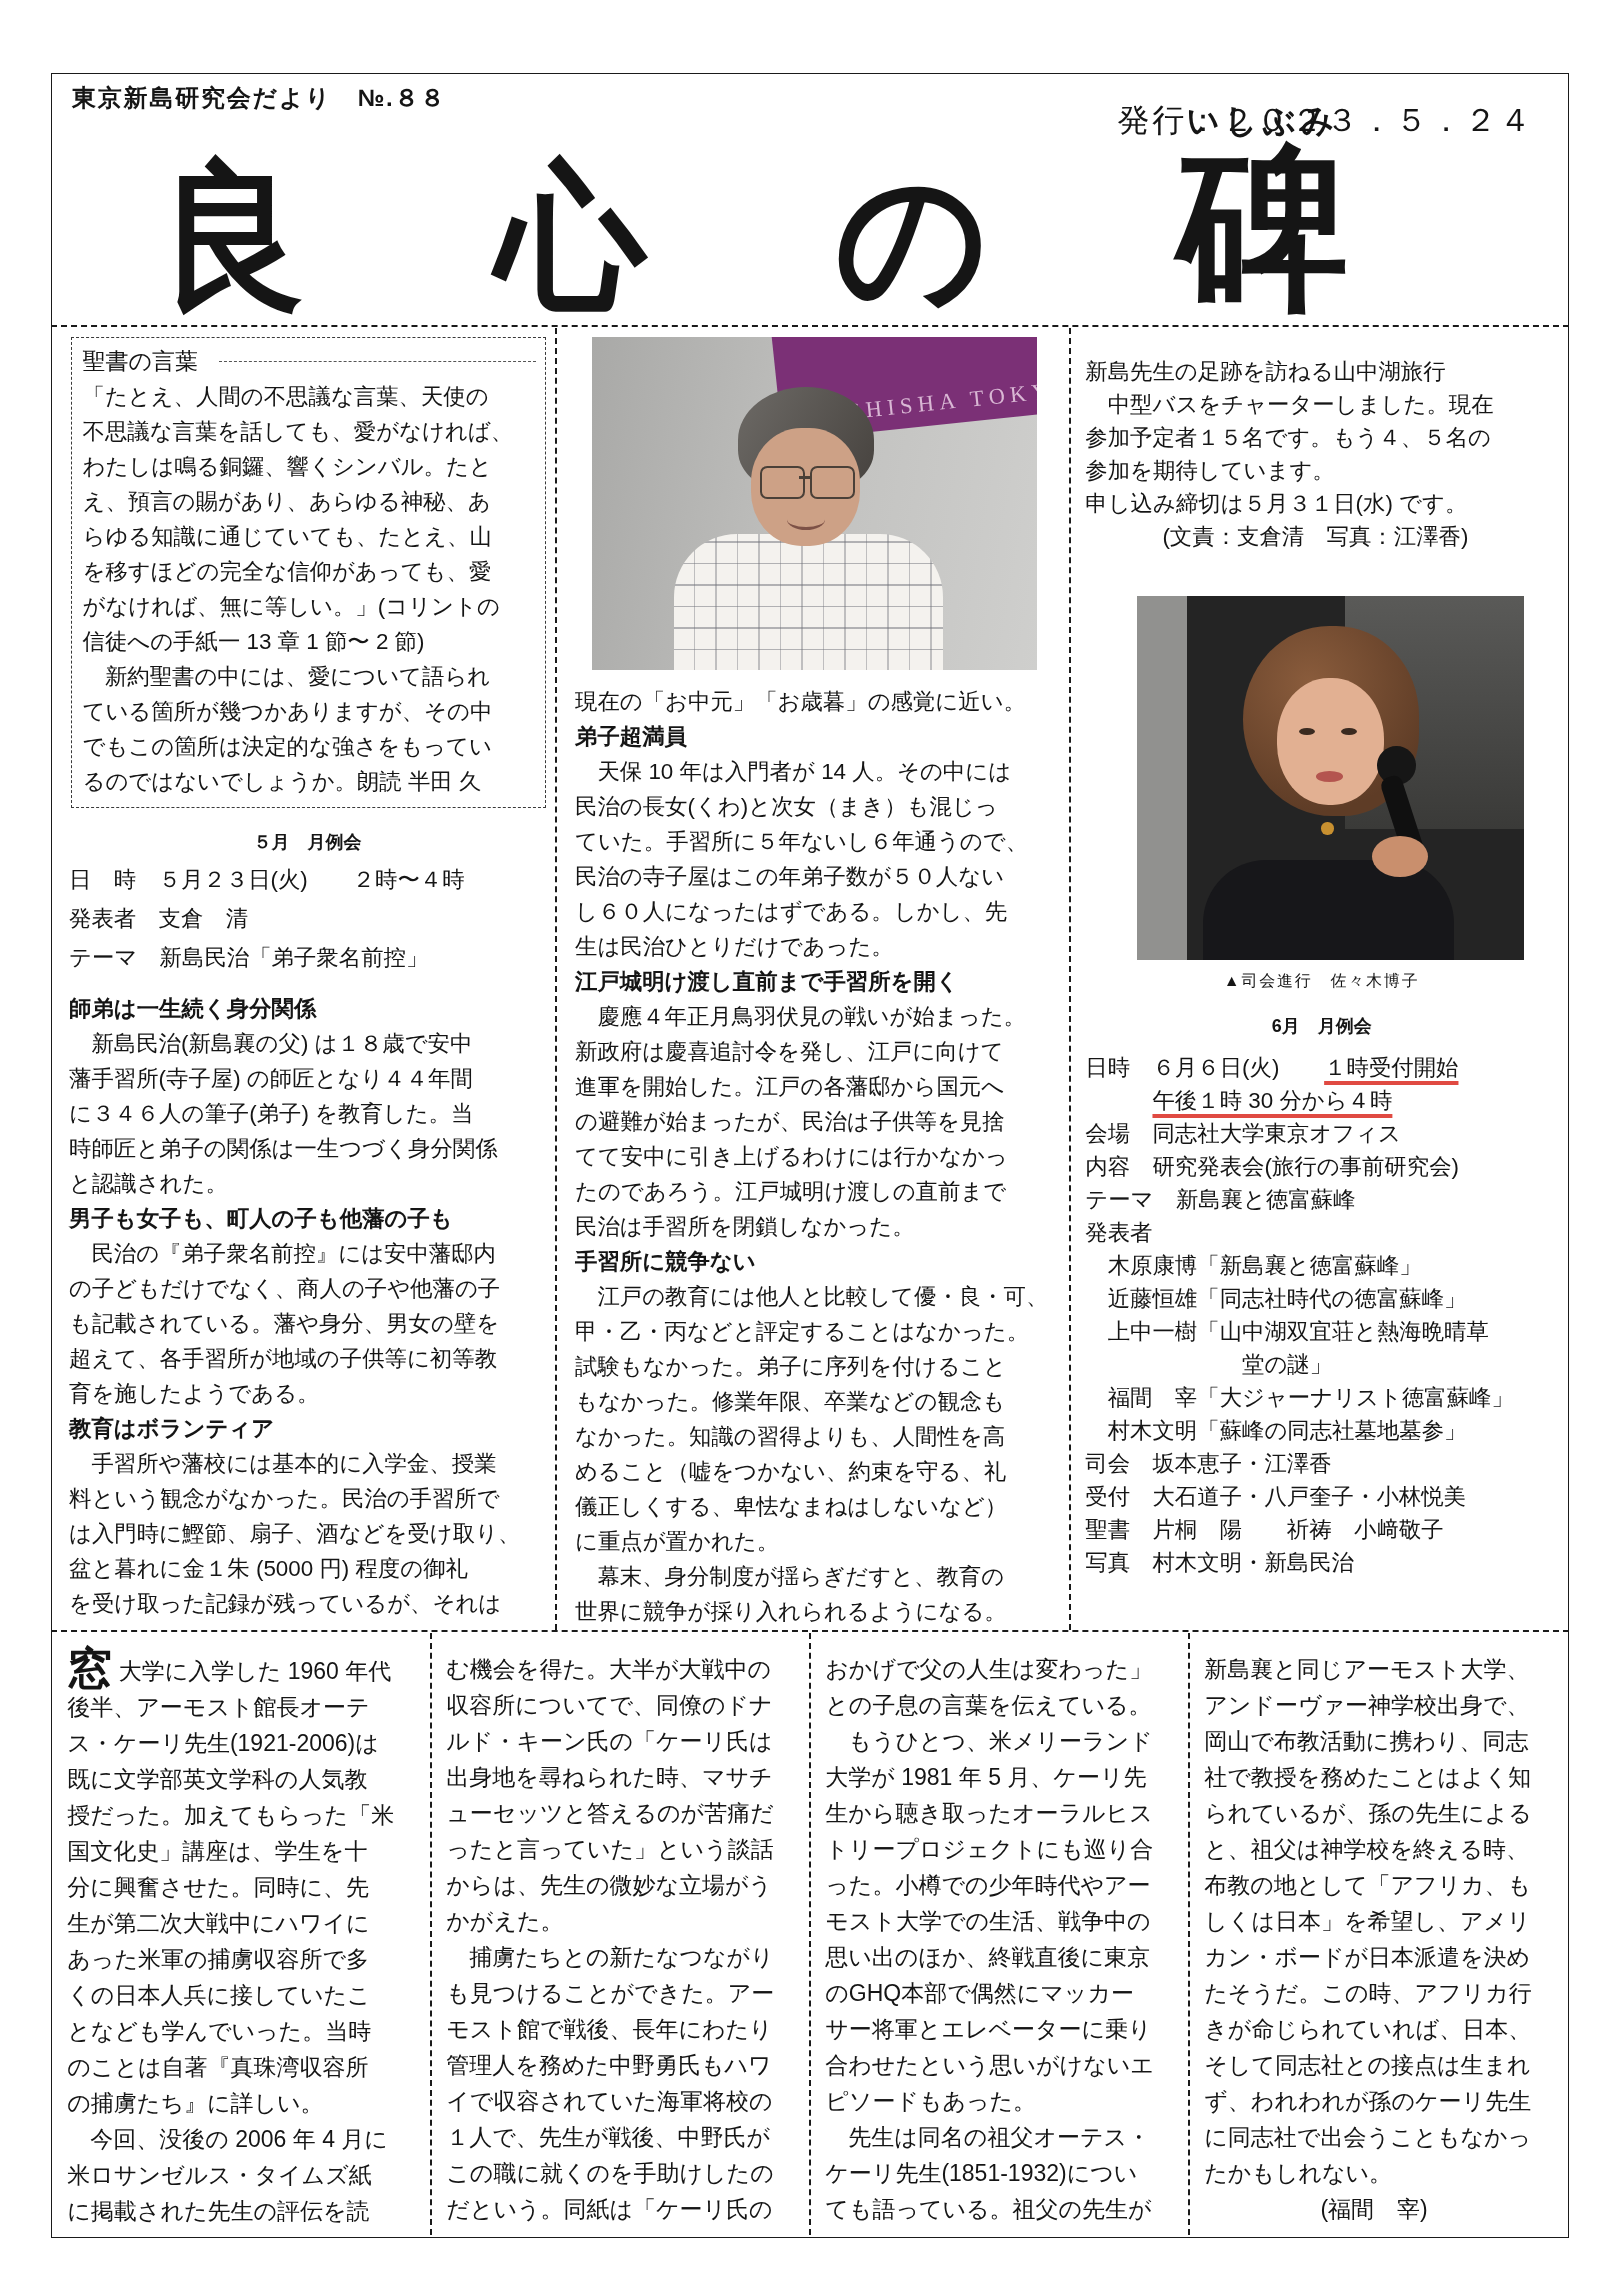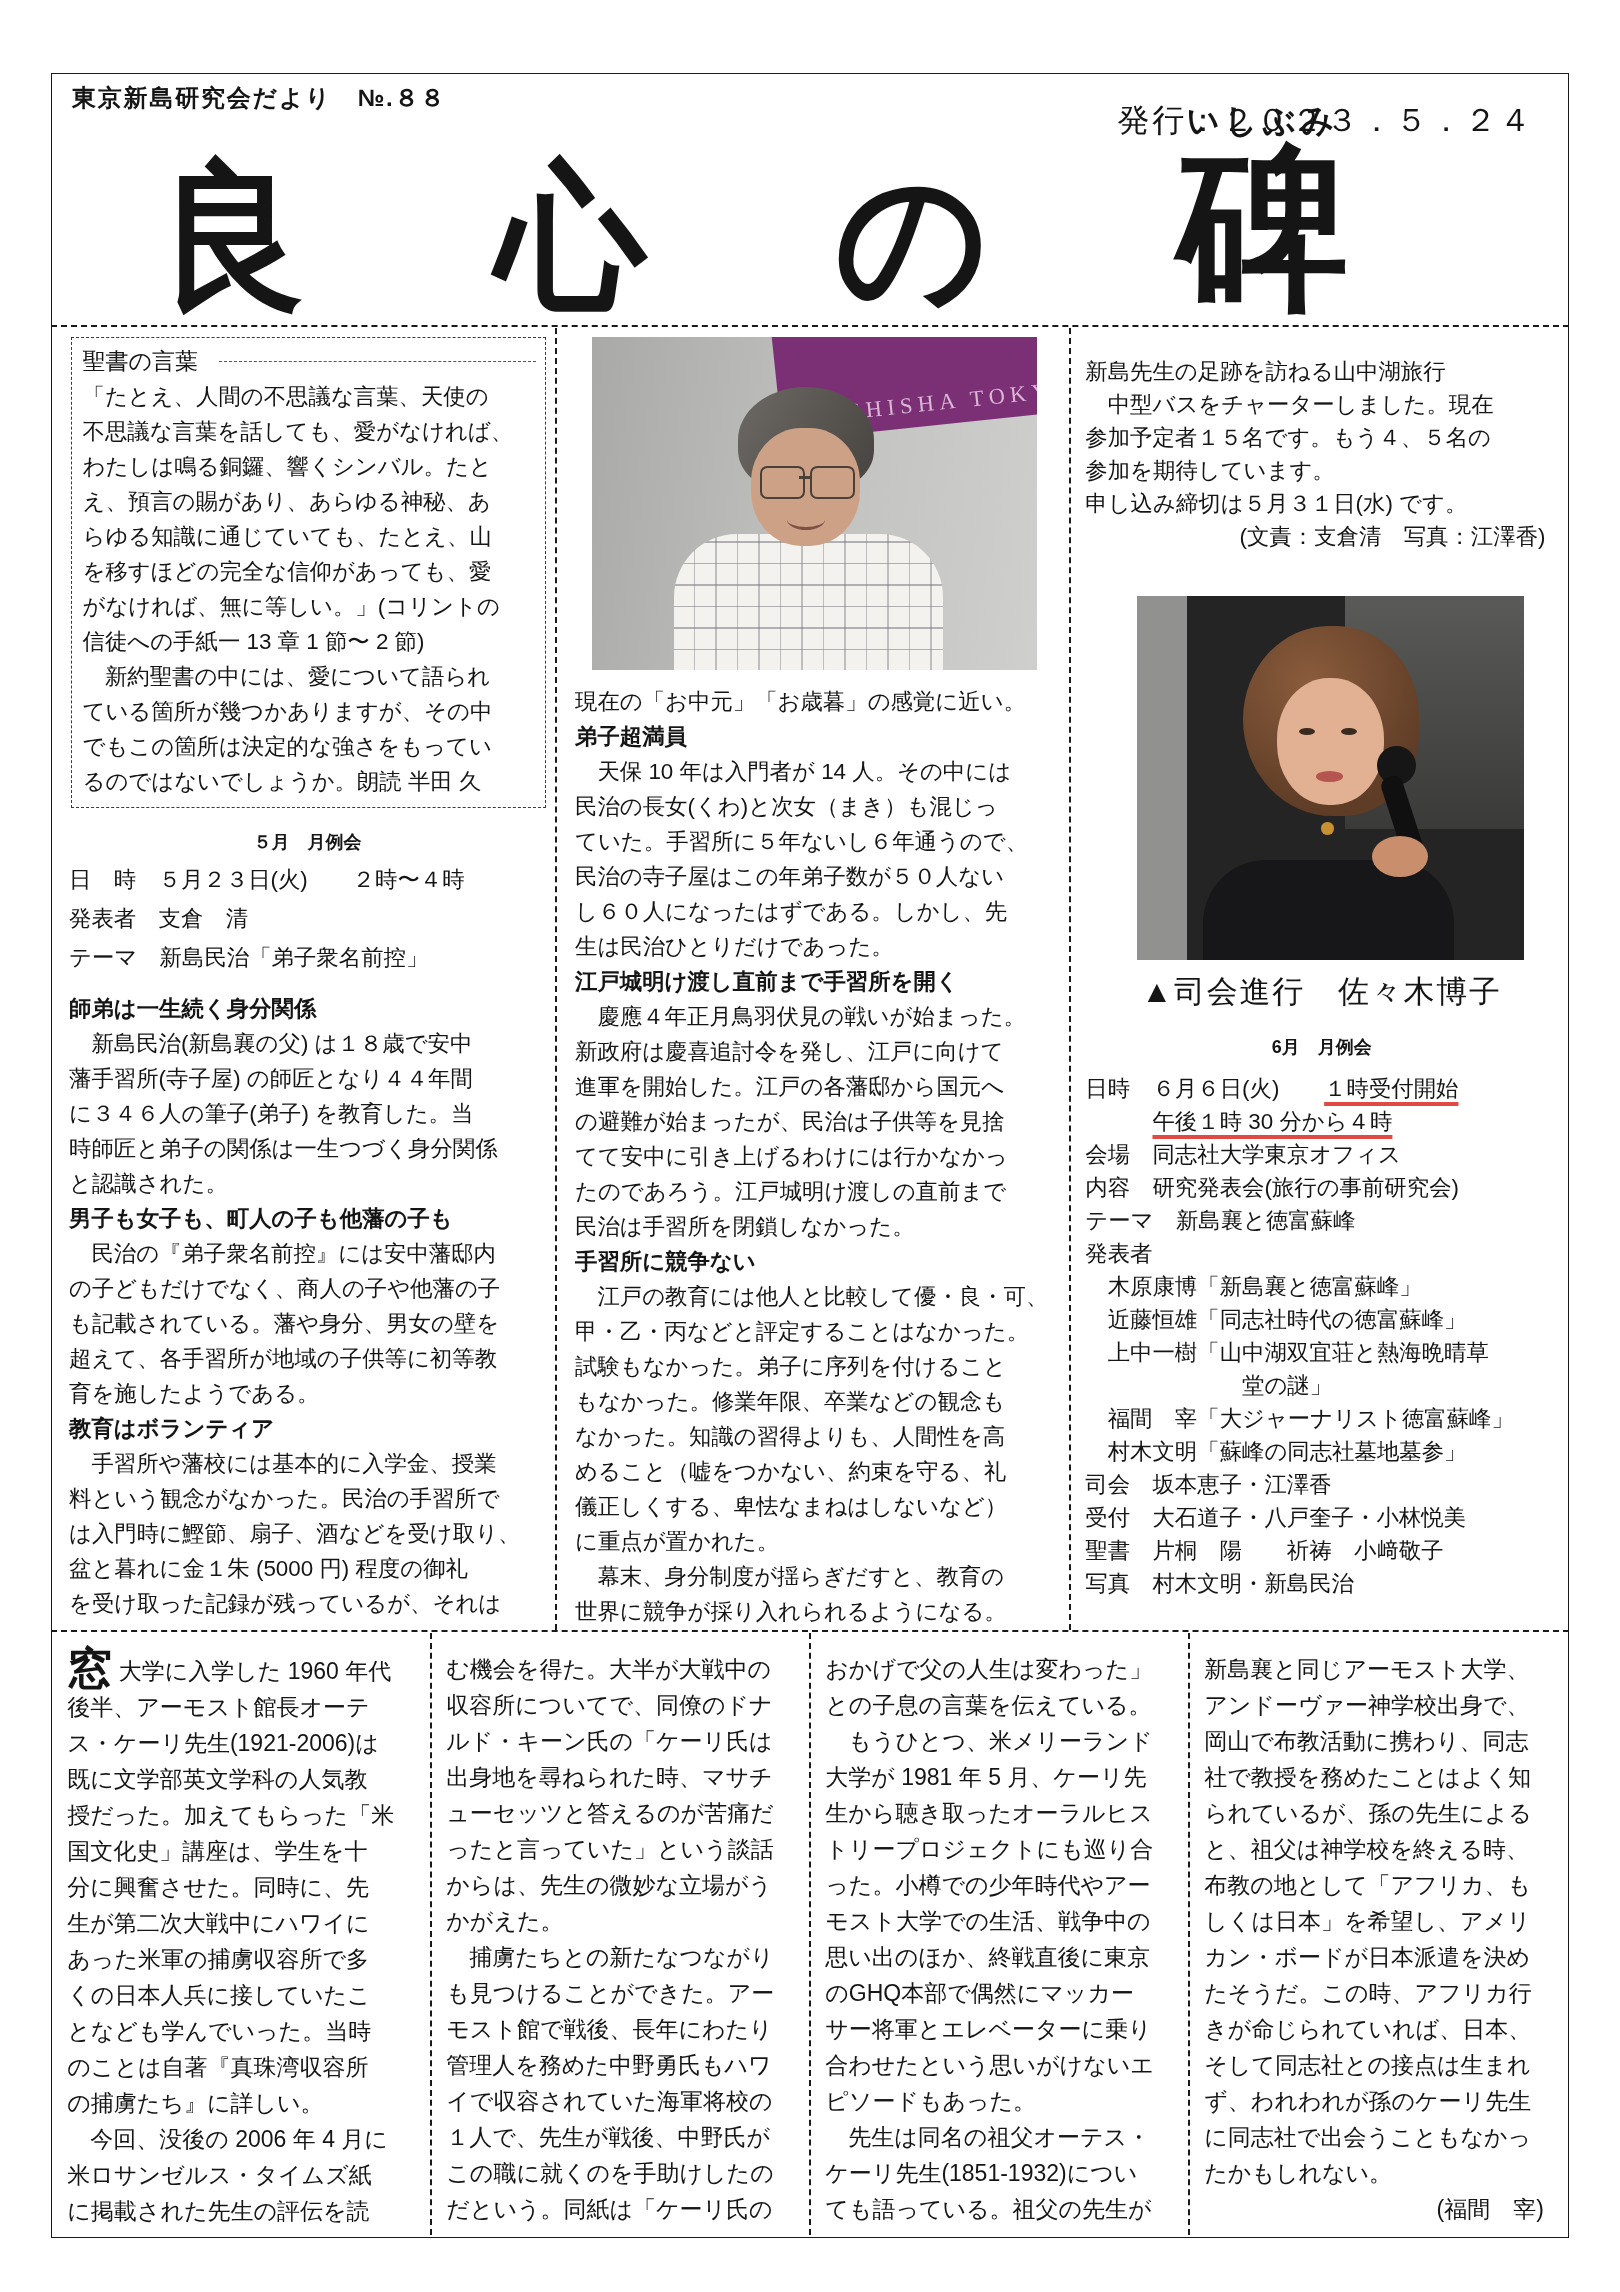--- a/index.html
+++ b/index.html
@@ -28,21 +28,21 @@
   .col-mid{width:514px;border-right:2.7px dashed #1a1a1a;padding:3.6px 14.3px 0 18px;box-sizing:border-box;}
   .col-right{flex:1;padding:27px 9px 0 14.3px;box-sizing:border-box;}
   .bottom-section{position:absolute;left:53px;top:1633px;width:1514px;height:602px;display:flex;box-sizing:border-box;}
   .bcol{flex:1;padding:18px 10.7px 0 14.3px;border-right:2.7px dashed #1a1a1a;box-sizing:border-box;}
   .bcol:last-child{border-right:none;}
   
   .ln{white-space:pre;font-size:22.4px;line-height:35px;}
   .col-right .ln{font-size:22.4px;line-height:33px;}
   .bottom-section .ln{font-size:23px;line-height:36px;}
   .hd{font-weight:800;}
-  .rt{text-align:right;padding-right:12.5px;}
+  .rt{text-align:center;padding-right:12.5px;}
   .ured{text-decoration:underline;text-decoration-color:#e04a42;text-decoration-thickness:3.6px;text-underline-offset:6.3px;margin-top:19px;}
   
   .bible-box{border:1.8px dashed #3a3a3a;margin:5.4px 0 0 1.8px;padding:5.4px 9px 7.2px 10.7px;}
   .bb-head{display:flex;align-items:center;gap:21px;height:36px;}
   .bb-title{font-size:23px;}
   .bb-rule{flex:1;border-top:1.8px dashed #555;}
   
   .meet-head{text-align:center;font-weight:800;font-size:18px;margin-top:16px;line-height:36px;}
   .may-lines .ln{line-height:39px;}
   .articles{margin-top:14.3px;}
@@ -72,21 +72,21 @@
     background:radial-gradient(circle at 38% 30%,#8a5c3c,#5e3c26 75%);}
   .p2-face{position:absolute;left:140px;top:82px;width:107px;height:127px;border-radius:48%;background:#e2b092;}
   .p2-eye{position:absolute;top:50px;left:21.5px;width:16px;height:7.2px;border-radius:50%;background:#3a2a20;}
   .p2-eye.r{left:64px;}
   .p2-lip{position:absolute;top:93px;left:39px;width:27px;height:10.7px;border-radius:50%;background:#b4554f;}
   .p2-michead{position:absolute;left:240px;top:150px;width:39px;height:39px;border-radius:50%;background:#161616;}
   .p2-micbody{position:absolute;left:254px;top:179px;width:21.5px;height:82px;background:#101010;border-radius:9px;transform:rotate(-18deg);}
   .p2-hand{position:absolute;left:235px;top:240px;width:56px;height:41px;border-radius:50%;background:#c98f6d;}
   .p2-body{position:absolute;left:66px;bottom:0;width:251px;height:100px;border-radius:63px 63px 0 0;background:#17171a;}
   .p2-bead{position:absolute;left:184px;top:226px;width:12.5px;height:12.5px;border-radius:50%;background:#c89030;}
-  .photo2-caption{text-align:center;margin-top:10.7px;font-size:31px;letter-spacing:1.8px;}
+  .photo2-caption{text-align:center;margin-top:10.7px;font-size:16px;letter-spacing:1.8px;}
   .trip-lines{margin-top:0;}
 </style>
 </head>
 <body>
 
 <div class="page-border"></div>
 
 <div class="masthead-name">東京新島研究会だより　№.８８</div>
 <div class="issue-date">発行：２０２３．５．２４</div>
 

